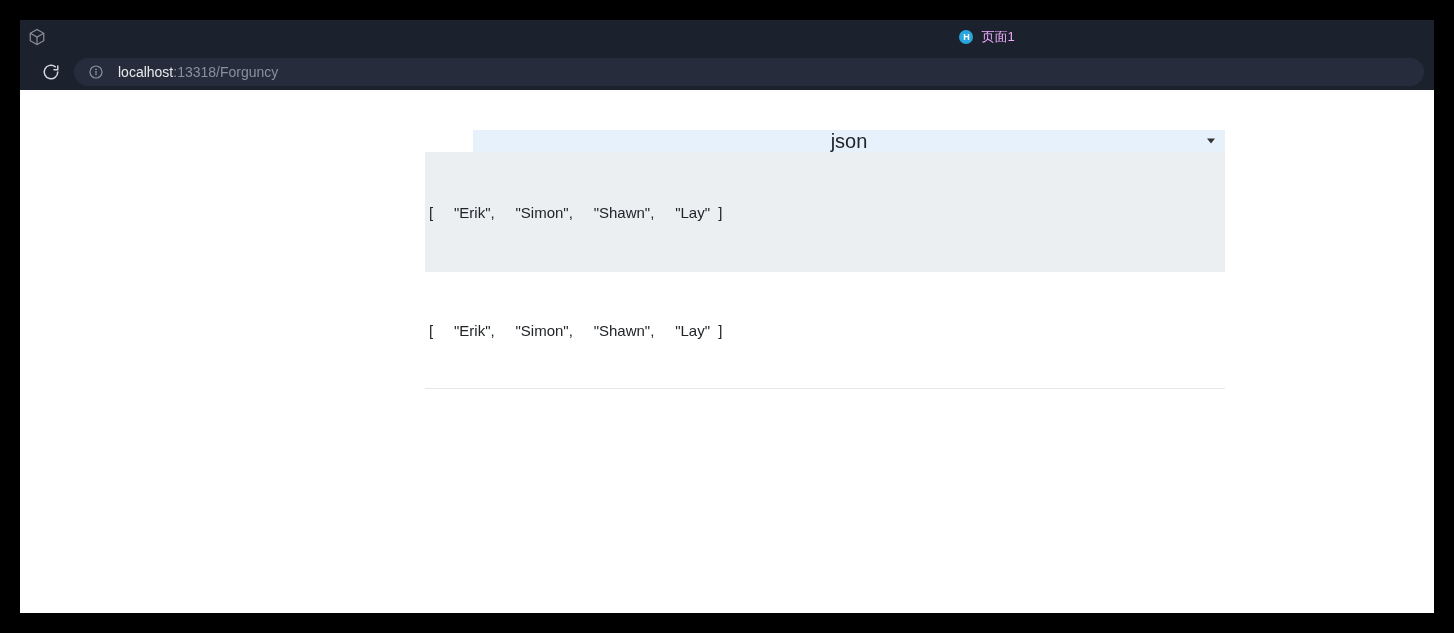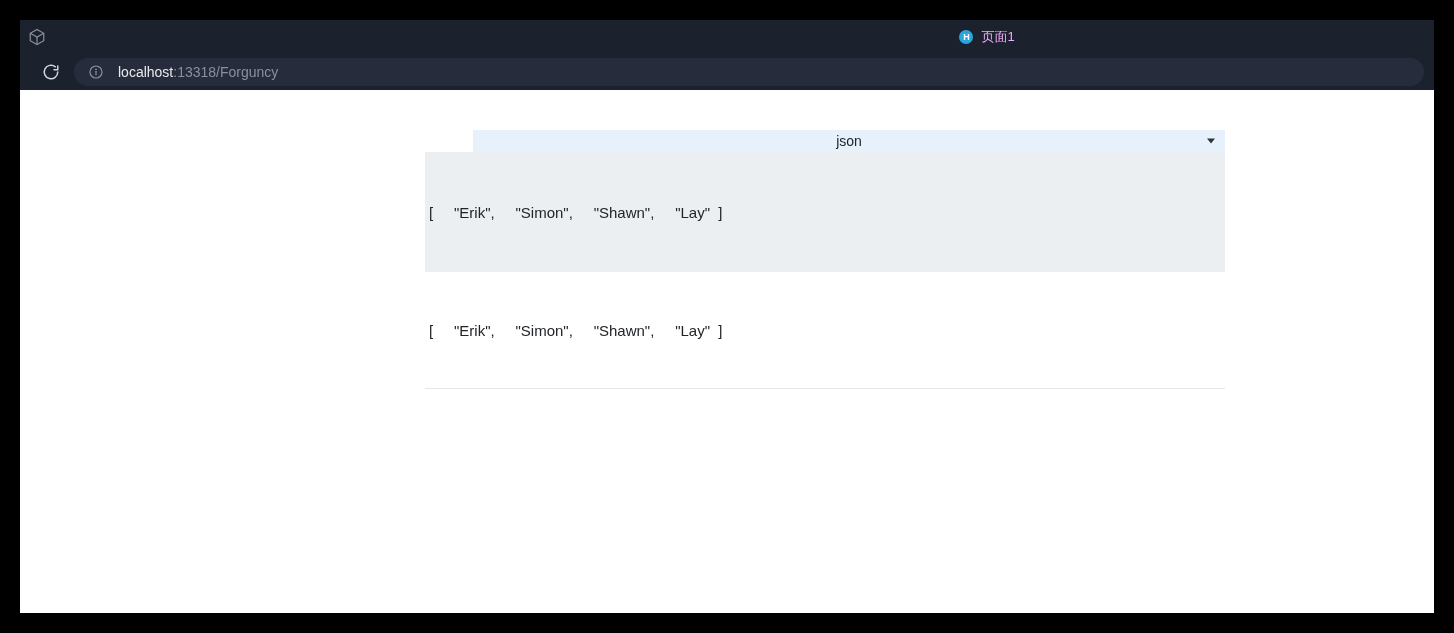--- a/index.html
+++ b/index.html
@@ -117,21 +117,21 @@
       width: 800px;
       margin-left: 405px;
     }
     .json-header-bar {
       background: #e7f1fb;
       height: 22px;
       display: flex;
       align-items: center;
       justify-content: center;
       position: relative;
-      font-size: 14px;
+      font-size: 20px;
       color: #212529;
       margin-left: 48px;
     }
     .dropdown-caret {
       position: absolute;
       right: 10px;
       top: 50%;
       transform: translateY(-50%);
       width: 0;
       height: 0;

